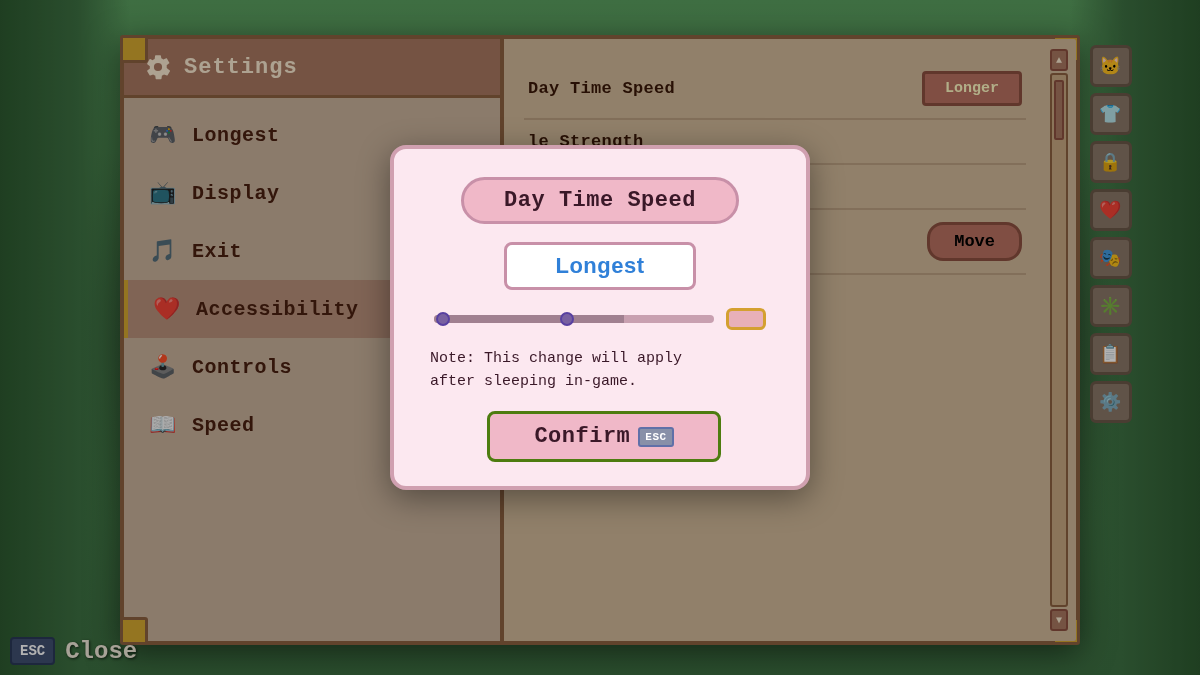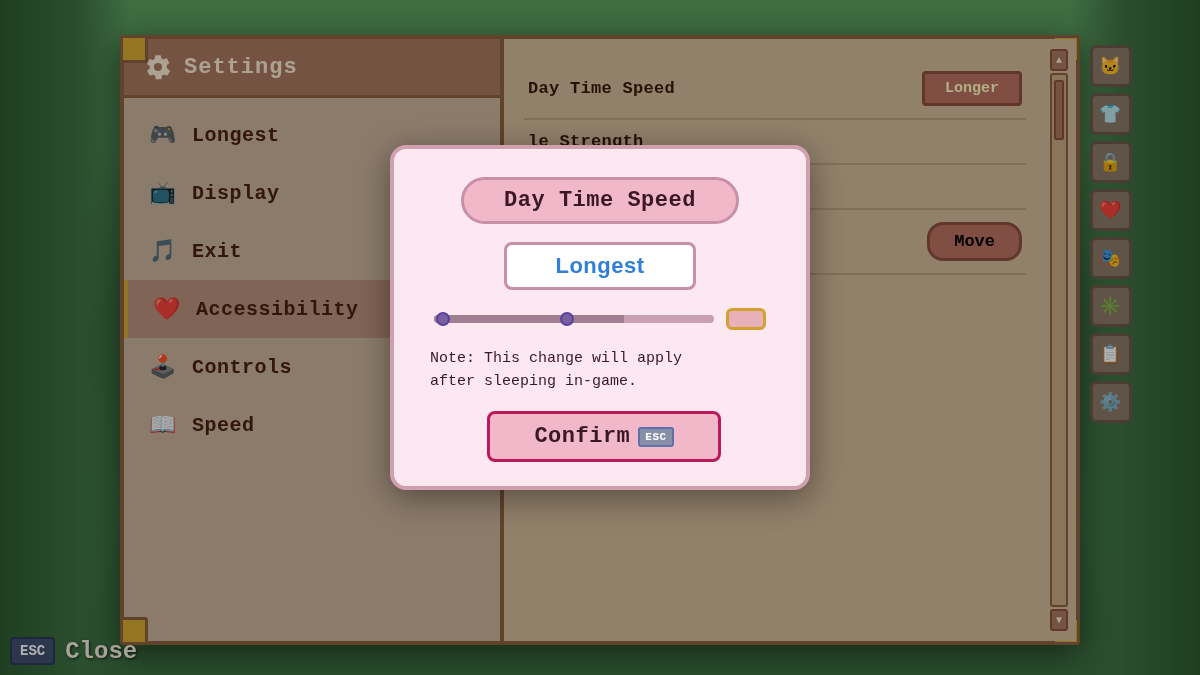--- a/index.html
+++ b/index.html
@@ -340,21 +340,21 @@
       color: #3a1828;
       text-align: left;
       width: 100%;
       line-height: 1.5;
       font-family: 'Courier New', monospace;
       padding: 0 4px;
     }
 
     .modal-confirm-btn {
       background: #f0b8c8;
-      border: 3px solid #be185d;
+      border: 3px solid #4d7c0f;
       border-radius: 8px;
       padding: 10px 44px;
       font-size: 22px;
       font-weight: bold;
       color: #3a1828;
       cursor: pointer;
       font-family: 'Courier New', monospace;
       letter-spacing: 0.5px;
       display: flex;
       align-items: center;

